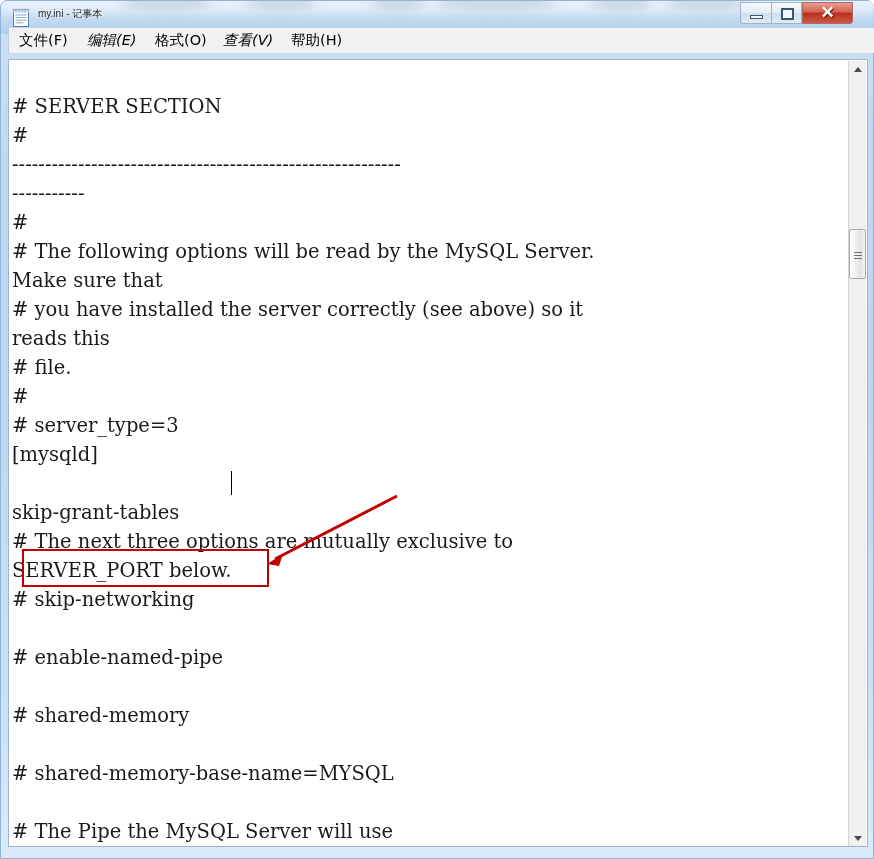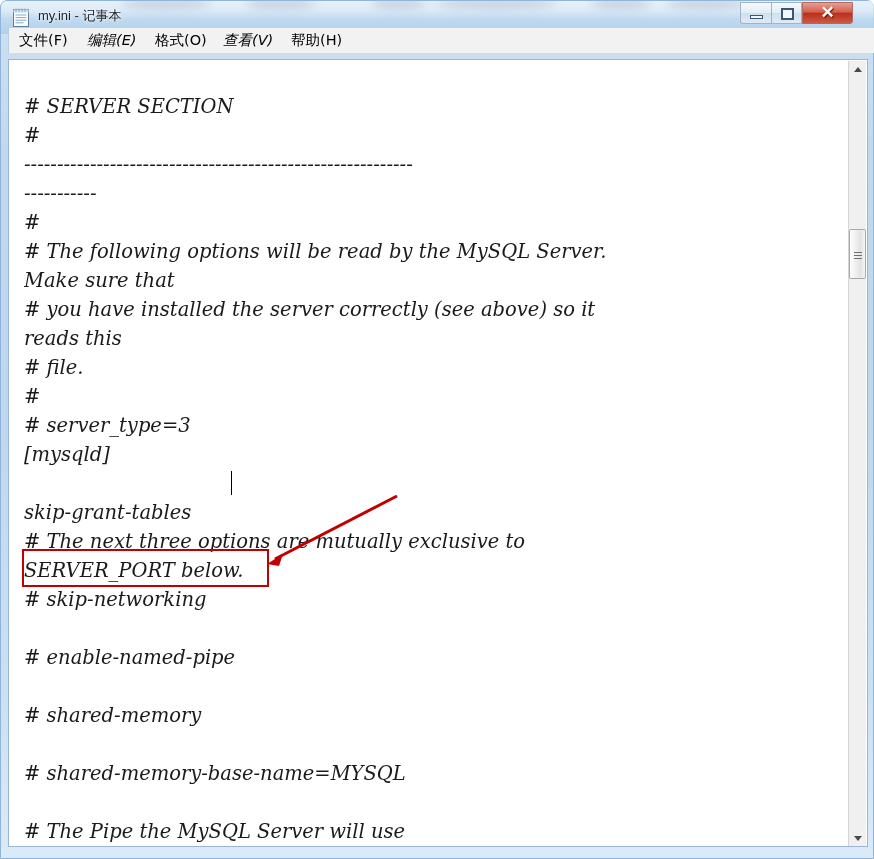--- a/index.html
+++ b/index.html
@@ -53,21 +53,21 @@
   }
 
   #title-icon {
     position: absolute;
     left: 11px; top: 7px;
     width: 19px; height: 20px;
   }
   #title-text {
     position: absolute;
     left: 37px; top: 6px;
-    font-size: 13px;
+    font-size: 10px;
     color: #20262c;
     font-family: "Liberation Sans", sans-serif;
     white-space: nowrap;
     text-shadow: 0 0 3px rgba(255,255,255,0.9), 0 0 6px rgba(255,255,255,0.7);
   }
 
   
   .winbtn {
     position: absolute;
     top: 1px;
@@ -150,32 +150,31 @@
     left: 7px; top: 58px;
     width: 860px;
     height: 788px;
     box-sizing: border-box;
     background: #ffffff;
     border: 1px solid #9ab6d3;
     overflow: hidden;
   }
   #text-area {
     position: absolute;
-    left: 15px;
+    left: 3px;
     top: 3px;
     width: 822px;
     height: 782px;
     overflow: hidden;
     white-space: pre;
     font-family: "DejaVu Serif", "Liberation Serif", serif;
     font-size: 19.5px;
     line-height: 29px;
     color: #1a1a1a;
     letter-spacing: 0px;
-    font-style: italic;
   }
   .tline {
     height: 29px;
     white-space: pre;
     font-family: "DejaVu Serif", "Liberation Serif", serif;
   }
   
   #caret {
     position: absolute;
     left: 222px;

